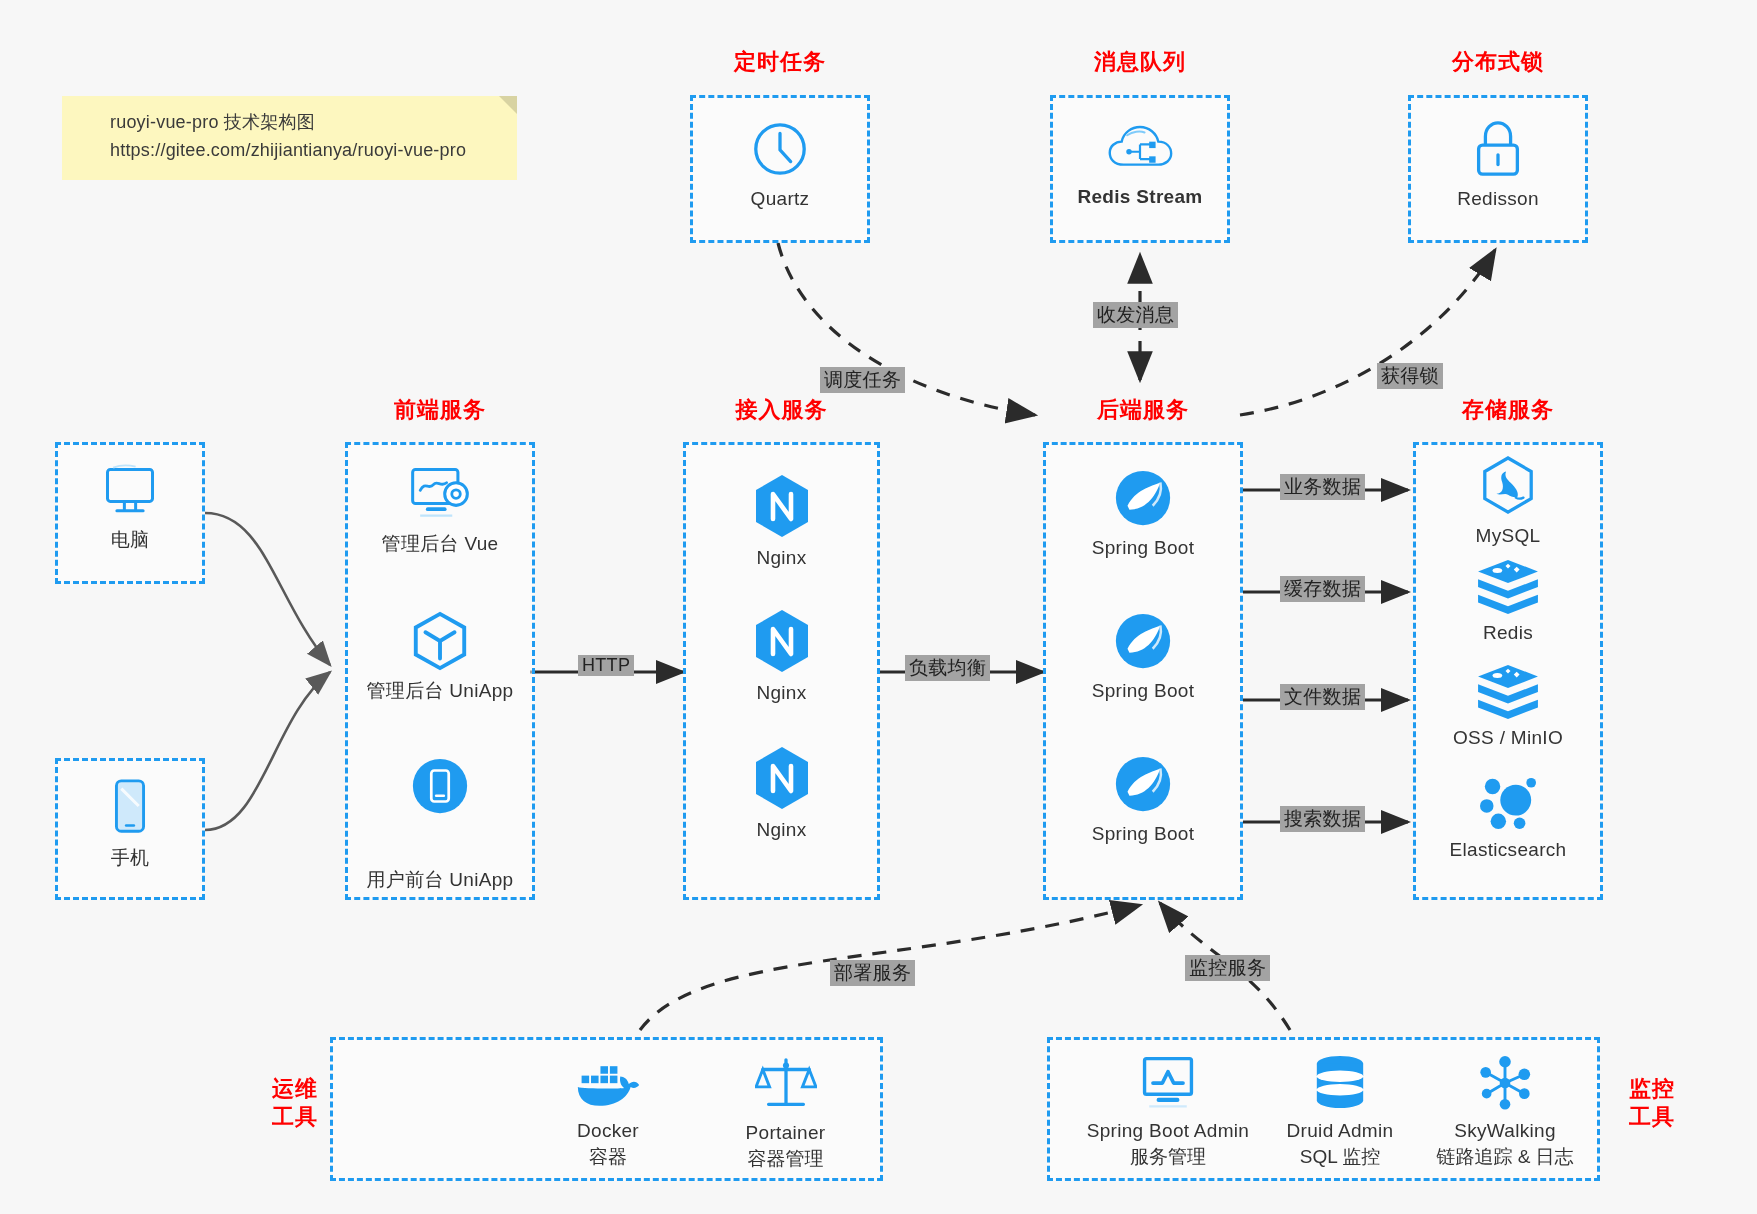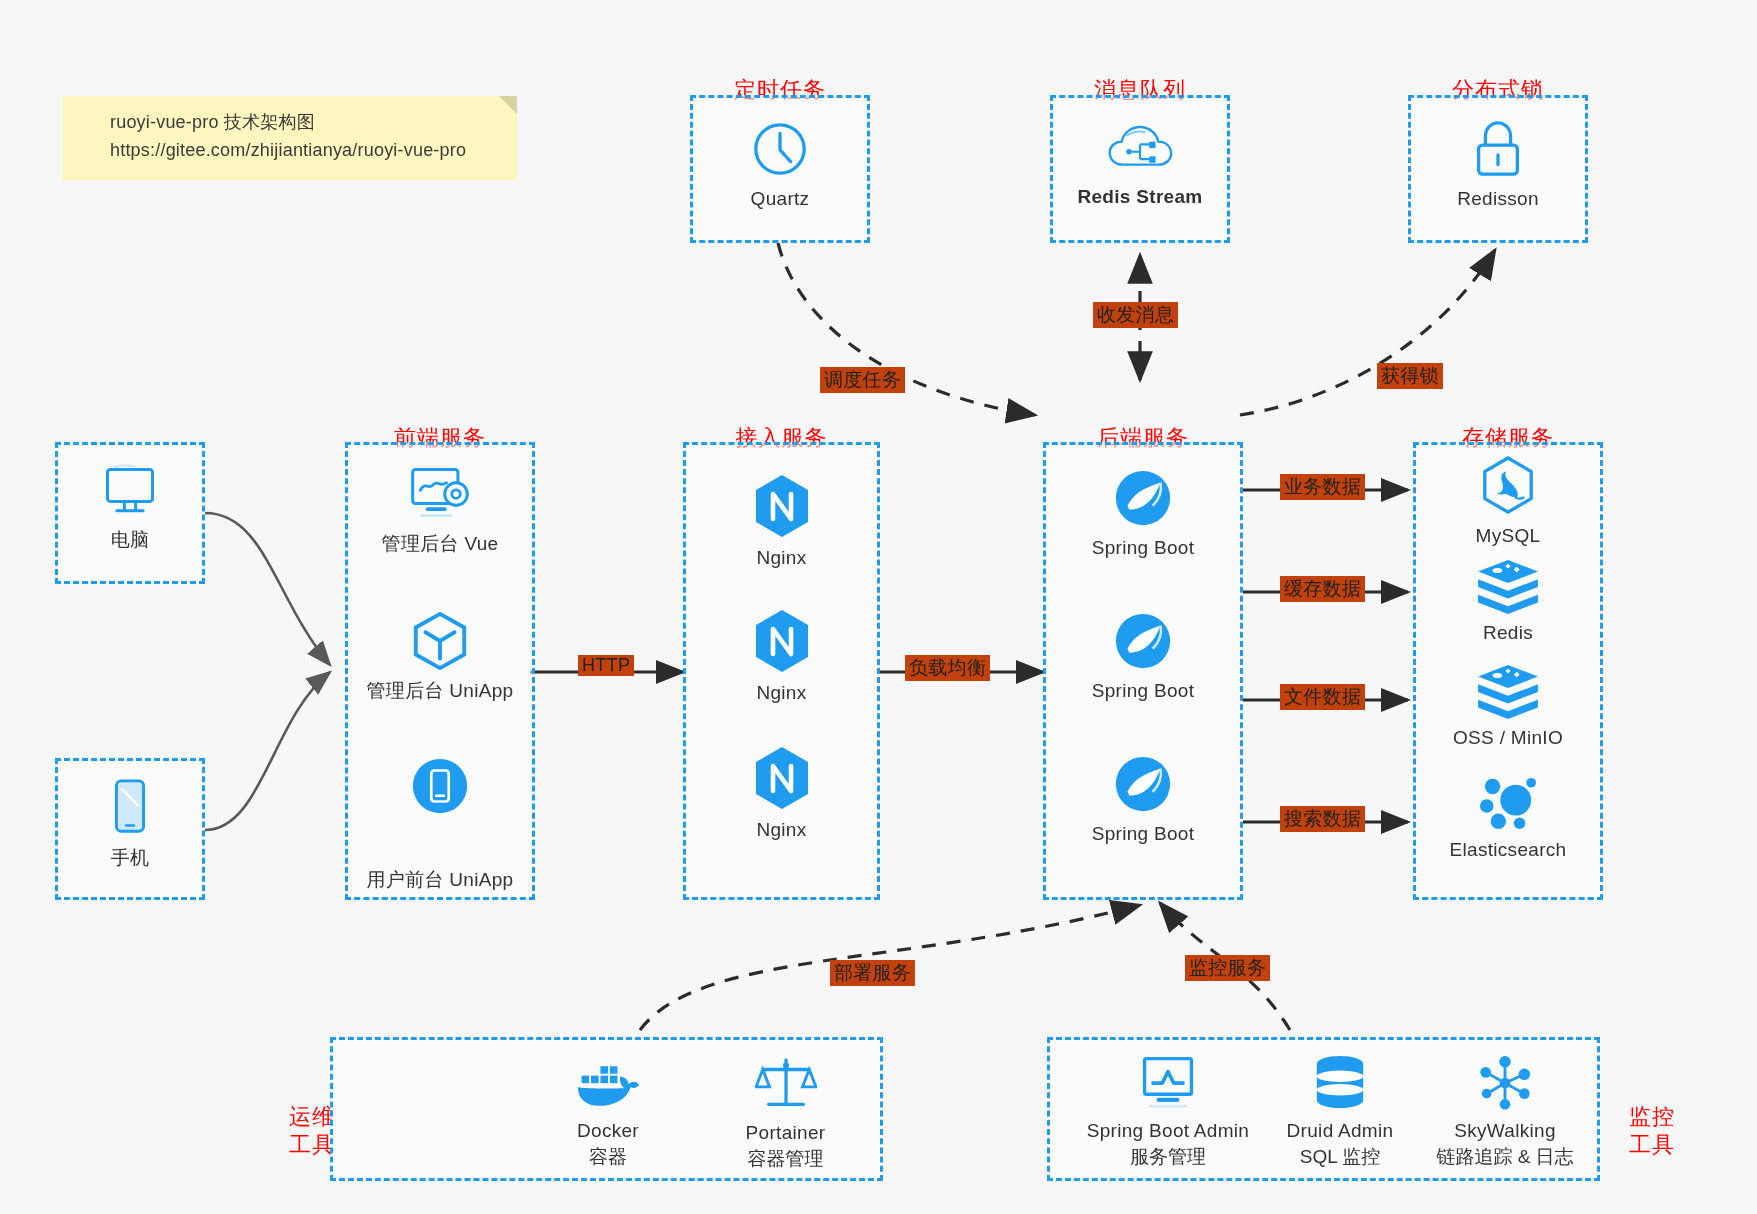--- a/index.html
+++ b/index.html
@@ -25,26 +25,25 @@
     position: absolute; right: 0; top: 0;
     width: 0; height: 0;
     border-left: 18px solid transparent;
     border-top: 18px solid #d8d3a2;
   }
 
   
   .gtitle {
     position: absolute;
     color: #ff0000;
-    font-weight: normal;
+    font-weight: bold;
     font-size: 22px;
     white-space: nowrap;
     text-align: center;
     letter-spacing: 1px;
-    margin-top: 28px;
   }
   .gtitle.two-line { line-height: 1.25; }
 
   
   .dbox {
     position: absolute;
     border: 3px dashed #1f9bf0;
     background: rgba(255,255,255,0.55);
   }
 
@@ -66,21 +65,21 @@
     letter-spacing: .3px;
   }
   .node .cap2 { font-size: 19px; color: #333; white-space: nowrap; line-height:1.35;}
   .ic { display: block; }
 
   
   .elabel {
     position: absolute;
     font-size: 18px;
     color: #222;
-    background: #c2410c;
+    background: #a3a3a3;
     padding: 0 4px;
     white-space: nowrap;
     letter-spacing: .3px;
   }
   .elabel.cn { font-size: 19px; }
 
   svg.layer { position: absolute; left: 0; top: 0; width: 1757px; height: 1214px; pointer-events: none; }
 </style>
 </head>
 <body>
@@ -326,21 +325,21 @@
         <circle cx="44" cy="50" r="6" fill="#1f9bf0"></circle>
         <circle cx="56" cy="8" r="5" fill="#1f9bf0"></circle>
       </svg>
       <div class="cap">Elasticsearch</div>
     </div>
   </div>
 
   <div class="elabel cn" style="left:830px; top:960px;">部署服务</div>
   <div class="elabel cn" style="left:1185px; top:955px;">监控服务</div>
 
-  <div class="gtitle two-line" style="left:255px; top:1075px; width:80px;text-align:right;">
+  <div class="gtitle two-line" style="left:255px; top:1075px; width:80px;">
     <div>运维</div>
     <div>工具</div>
   </div>
   <div class="dbox" style="left:330px; top:1037px; width:553px; height:144px;">
     <div class="node" style="left:195px; top:20px; width:160px;">
       <svg class="ic" width="66" height="52" viewBox="0 0 70 54">
         <g fill="#1f9bf0">
           <rect x="17" y="16" width="8" height="8"></rect>
           <rect x="27" y="16" width="8" height="8"></rect>
           <rect x="37" y="16" width="8" height="8"></rect>

